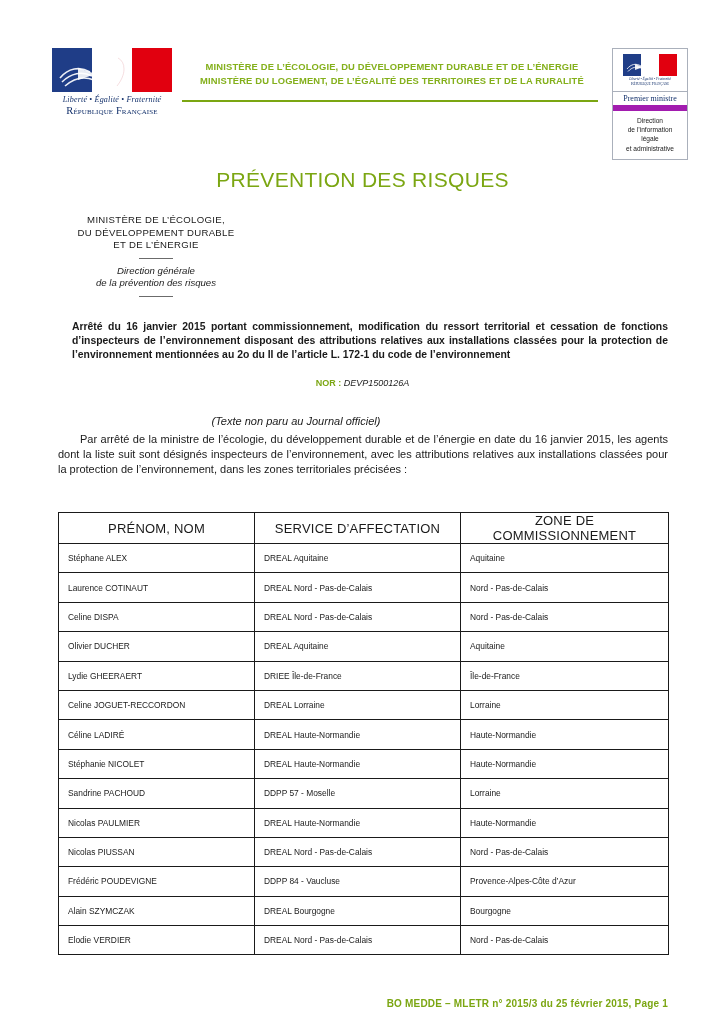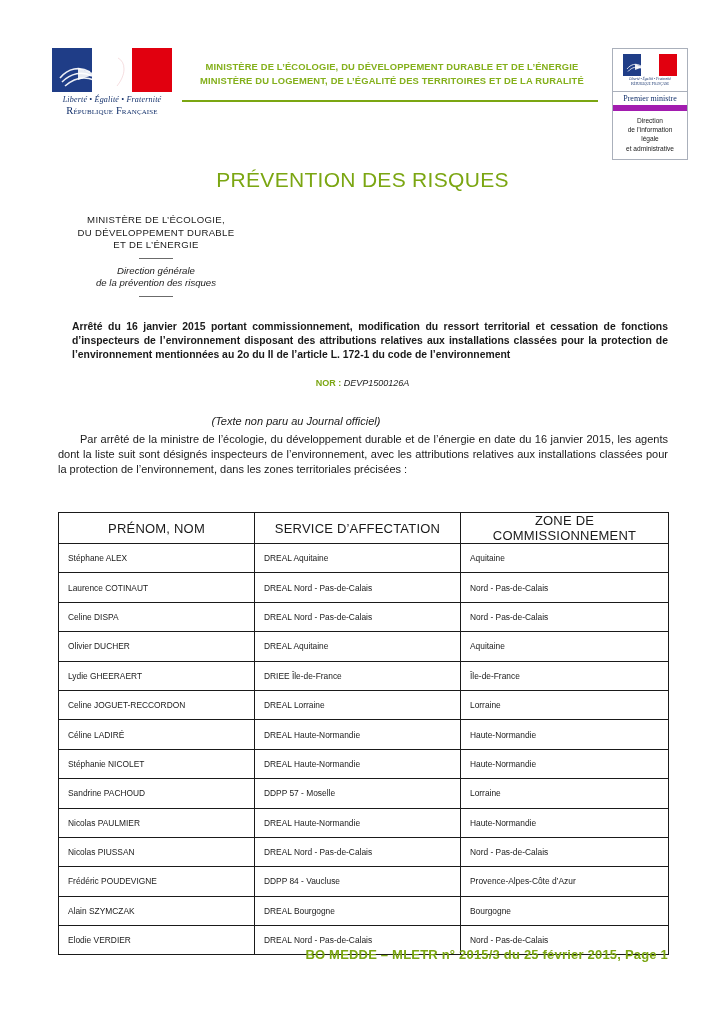--- a/index.html
+++ b/index.html
@@ -277,25 +277,25 @@
     text-align: left;
   }
   col.c1 { width: 196px; }
   col.c2 { width: 206px; }
   col.c3 { width: 208px; }
 
   
   .footer {
     position: absolute;
     left: 0;
-    top: 947px;
+    top: 998px;
     width: 668px;
     text-align: right;
     color: #7ba612;
-    font-size: 13px;
+    font-size: 10px;
     font-weight: bold;
     letter-spacing: .2px;
   }
 </style>
 </head>
 <body>
 
 <div class="page">
 
   <div class="masthead">

